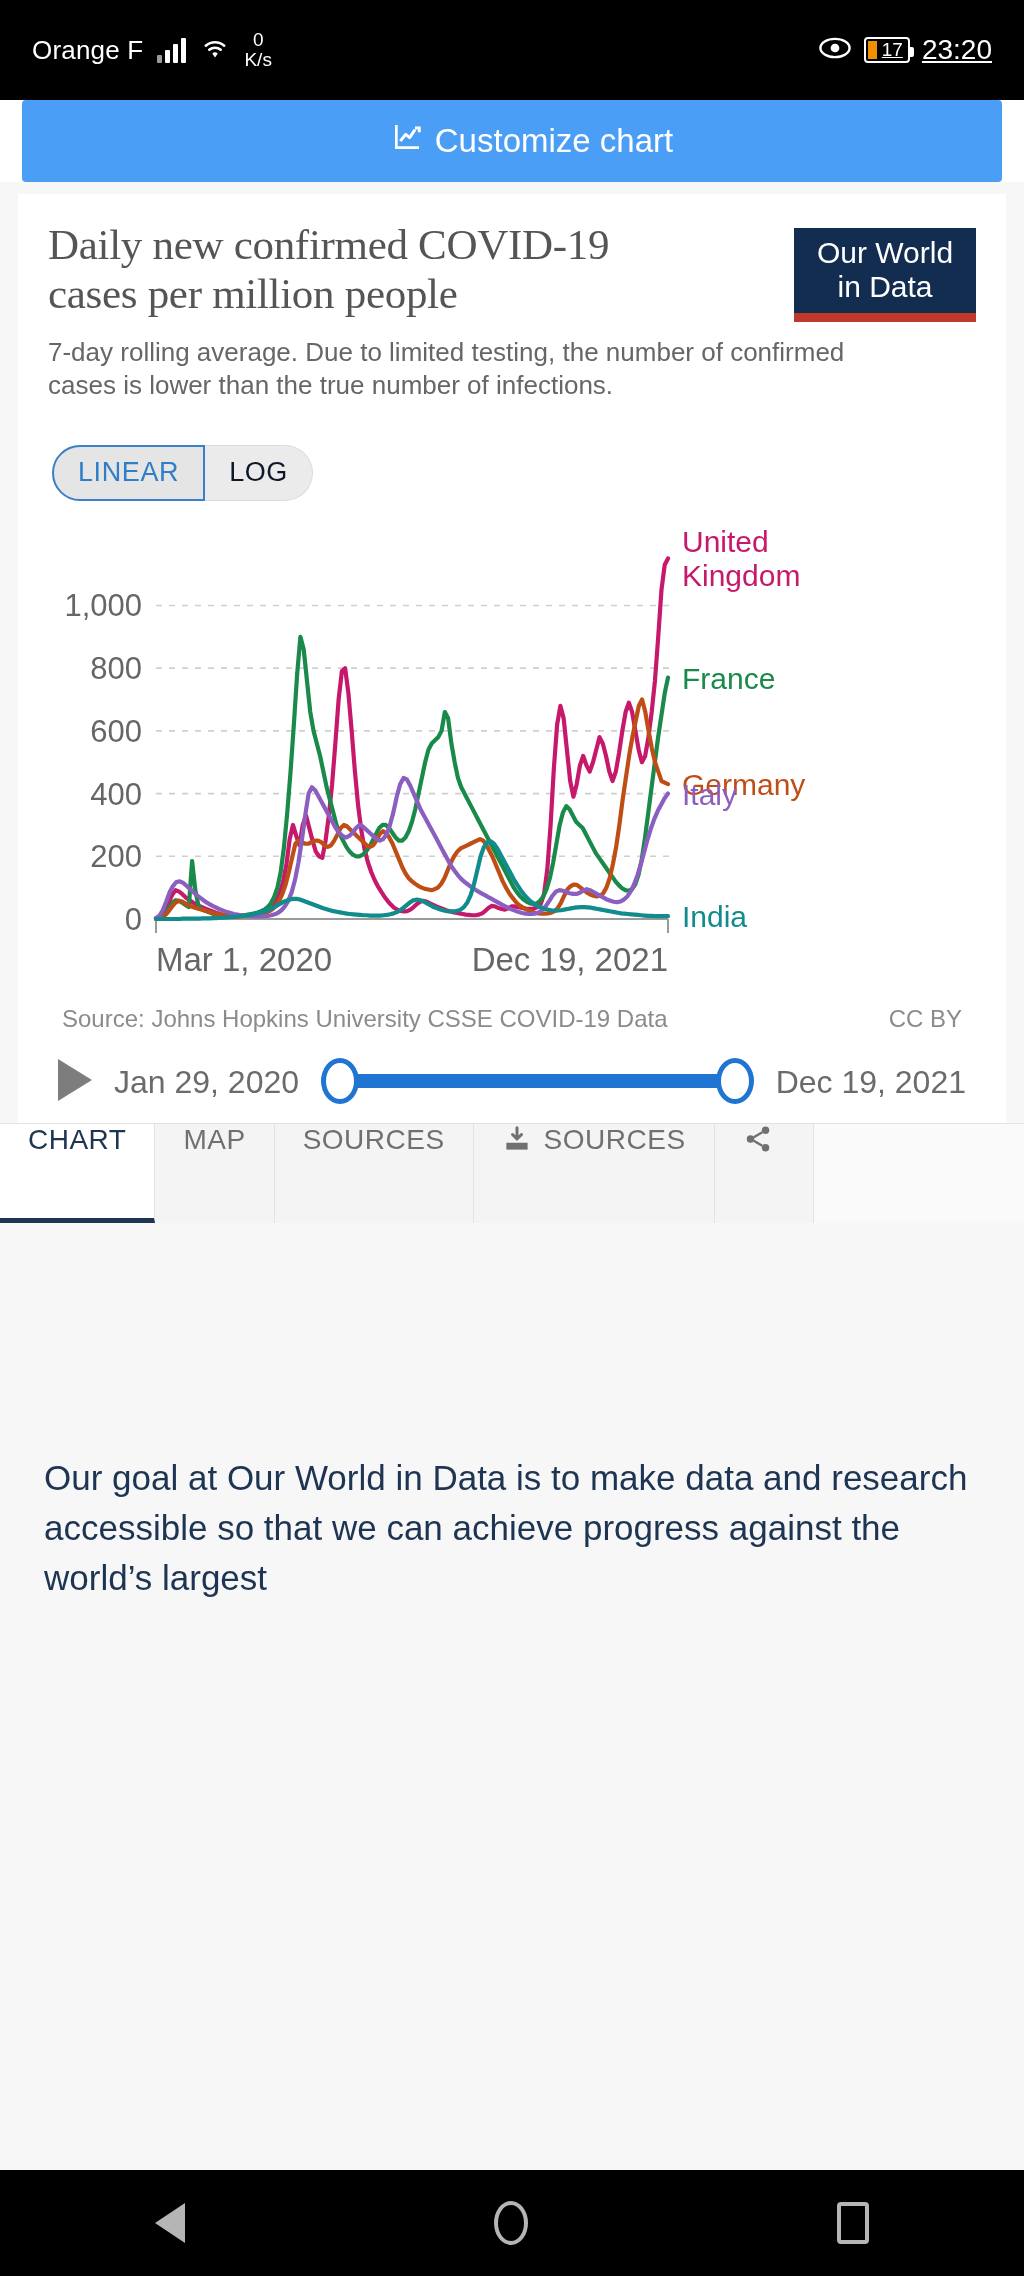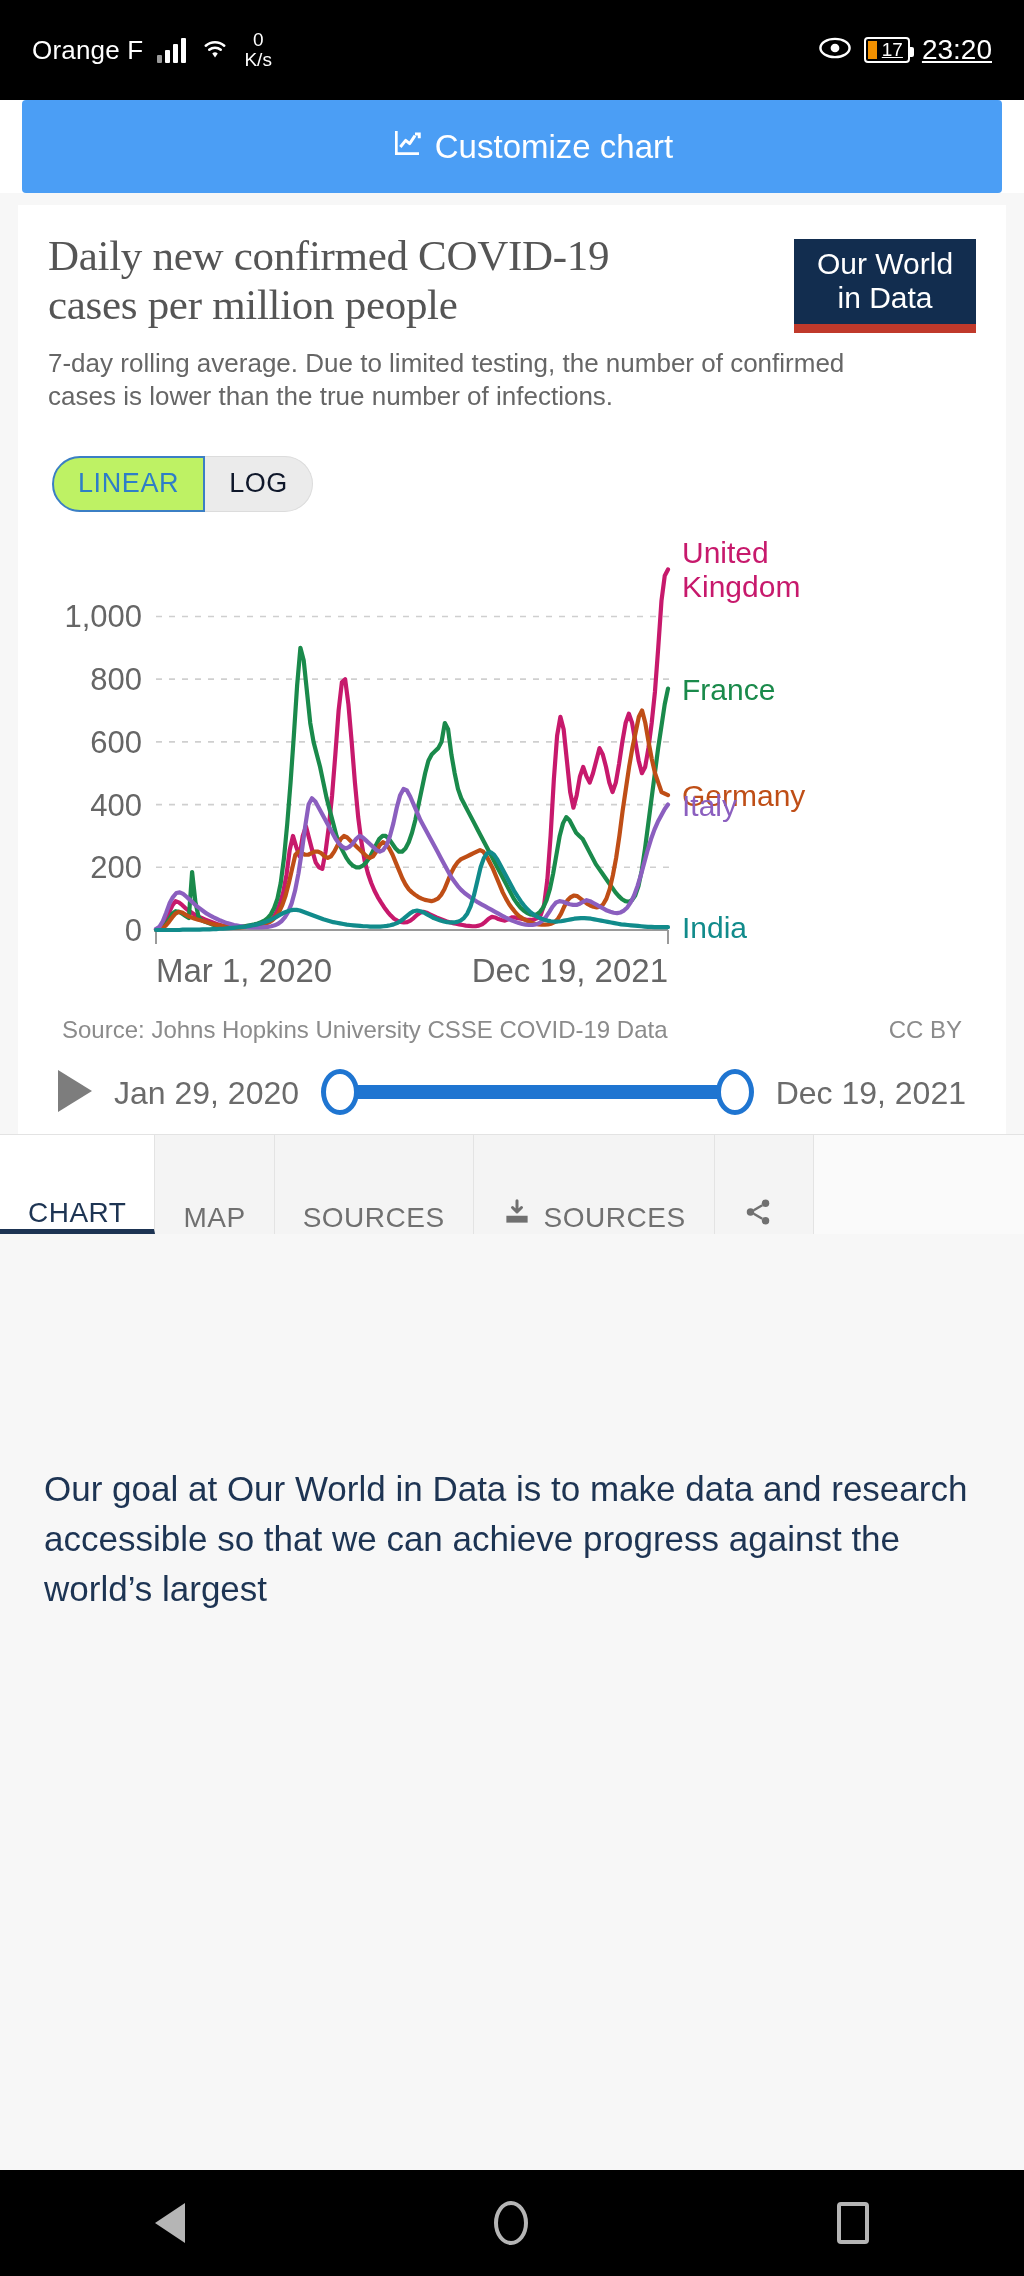--- a/index.html
+++ b/index.html
@@ -34,21 +34,21 @@
     content: ""; position: absolute; right: -6px; top: 8px;
     width: 4px; height: 10px; background: #fff; border-radius: 0 2px 2px 0;
   }
   .sb-batt .fill { position: absolute; left: 2px; top: 2px; bottom: 2px; width: 9px; background: #f09000; }
   .sb-batt .num { position: relative; z-index: 2; padding-right: 3px; font-size: 19px; }
   .sb-time { font-size: 28px; }
 
   
   .topbtn-wrap { background: #fff; padding: 0 22px; }
   .topbtn {
-    background: #4b9ef5; color: #fff; height: 93px;
+    background: #4b9ef5; color: #fff; height: 82px;
     display: flex; align-items: center; justify-content: center; gap: 12px;
     font-size: 33px; border-radius: 4px; border: none; width: 100%; padding-left: 40px;
   }
   .topbtn svg { width: 32px; height: 32px; }
 
   
   .card { background: #fff; margin: 12px 18px 0 18px; padding: 26px 30px 0 30px; }
   .card-head { display: flex; justify-content: space-between; align-items: flex-start; }
   .chart-title {
     font-family: "Liberation Serif", serif;
@@ -66,21 +66,21 @@
   
   .scale-toggle { display: inline-flex; margin: 42px 0 10px 4px; height: 56px; }
   .scale-btn {
     font-size: 27px; letter-spacing: .6px; padding: 0 24px;
     display: flex; align-items: center; background: #ebebeb; color: #0f172a;
     border: 1px solid #dcdcdc;
   }
   .scale-btn:first-child { border-radius: 28px 0 0 28px; }
   .scale-btn:last-child { border-radius: 0 28px 28px 0; border-left: none; }
   .scale-btn.active {
-    background: #bef264; color: #2e7ec8; border: 2px solid #3b7fc4;
+    background: #e5e5e5; color: #2e7ec8; border: 2px solid #3b7fc4;
   }
 
   
   .plot { position: relative; height: 470px; margin-top: 10px; }
   .plot svg { display: block; }
 
   .source-row {
     display: flex; justify-content: space-between; align-items: baseline;
     color: #8b8b8b; font-size: 24px; padding: 14px 14px 0 14px;
   }
@@ -97,21 +97,21 @@
   .tl-handle {
     position: absolute; width: 38px; height: 46px; border-radius: 50%;
     background: #fff; border: 5px solid #1f75d1; box-sizing: border-box;
   }
   .tl-handle.left { left: 0; }
   .tl-handle.right { right: 0; }
 
   
   .tabs { display: flex; border-top: 1px solid #e3e3e3; background: #fafafa; height: 100px; }
   .tab {
-    display: flex; align-items: flex-end; justify-content: center; gap: 12px;
+    display: flex; align-items: flex-start; justify-content: center; gap: 12px;
     font-size: 28px; letter-spacing: .5px; color: #707070;
     padding: 0 28px; border-right: 1px solid #e3e3e3; background: #f4f4f4;
     white-space: nowrap;
   }
   .tab.active { background: #fff; color: #1d3453; border-bottom: 5px solid #1d3453; border-right: 1px solid #e3e3e3; }
   .tab svg { width: 30px; height: 30px; }
 
   
   .spacer { height: 230px; background: #f7f7f7; }
   .prose {

